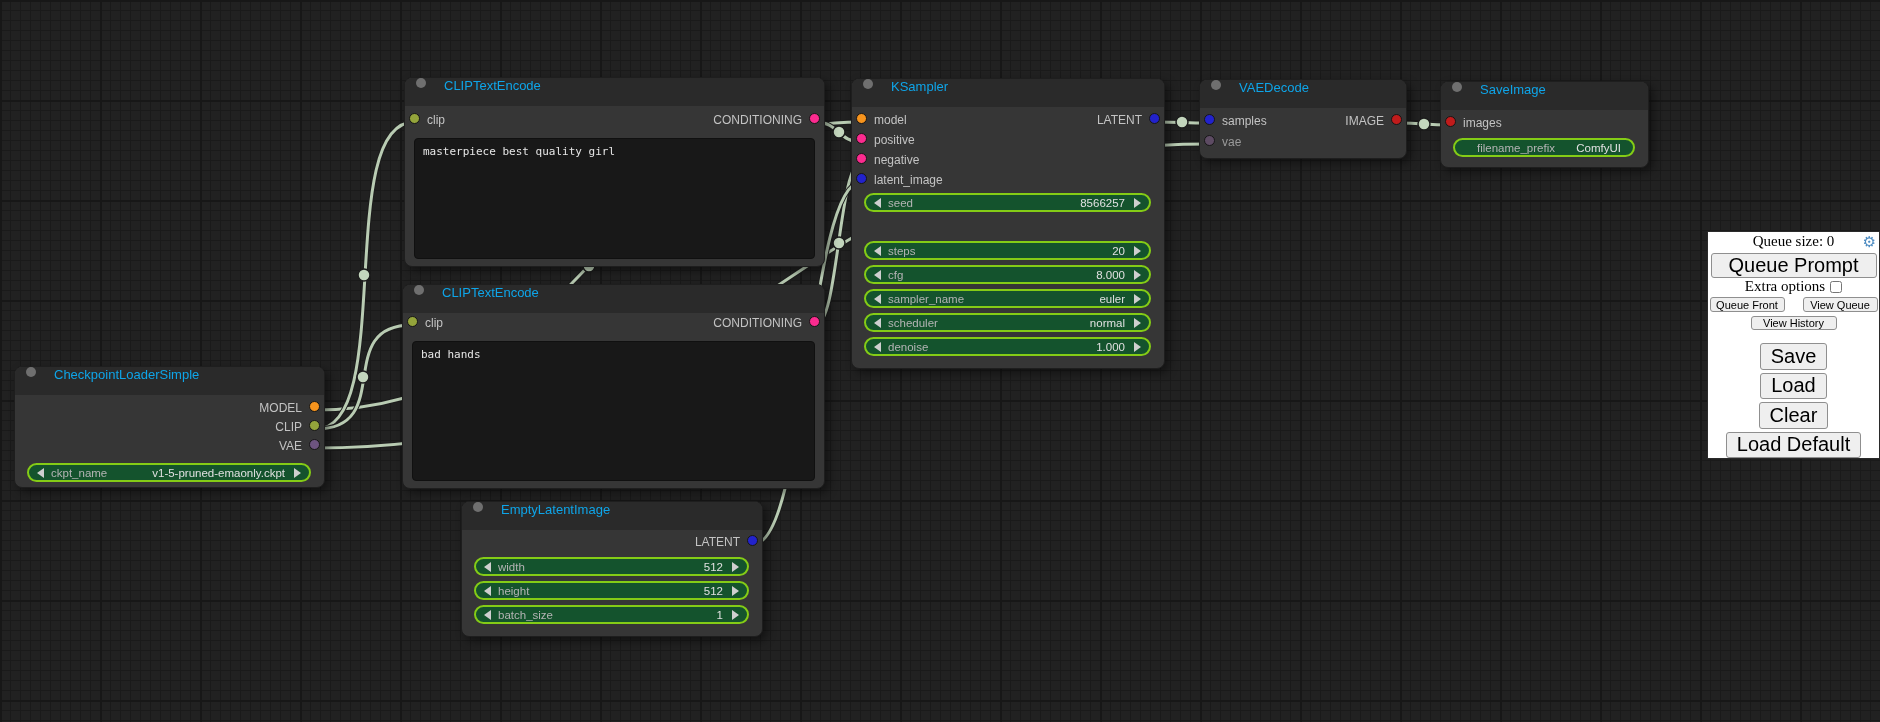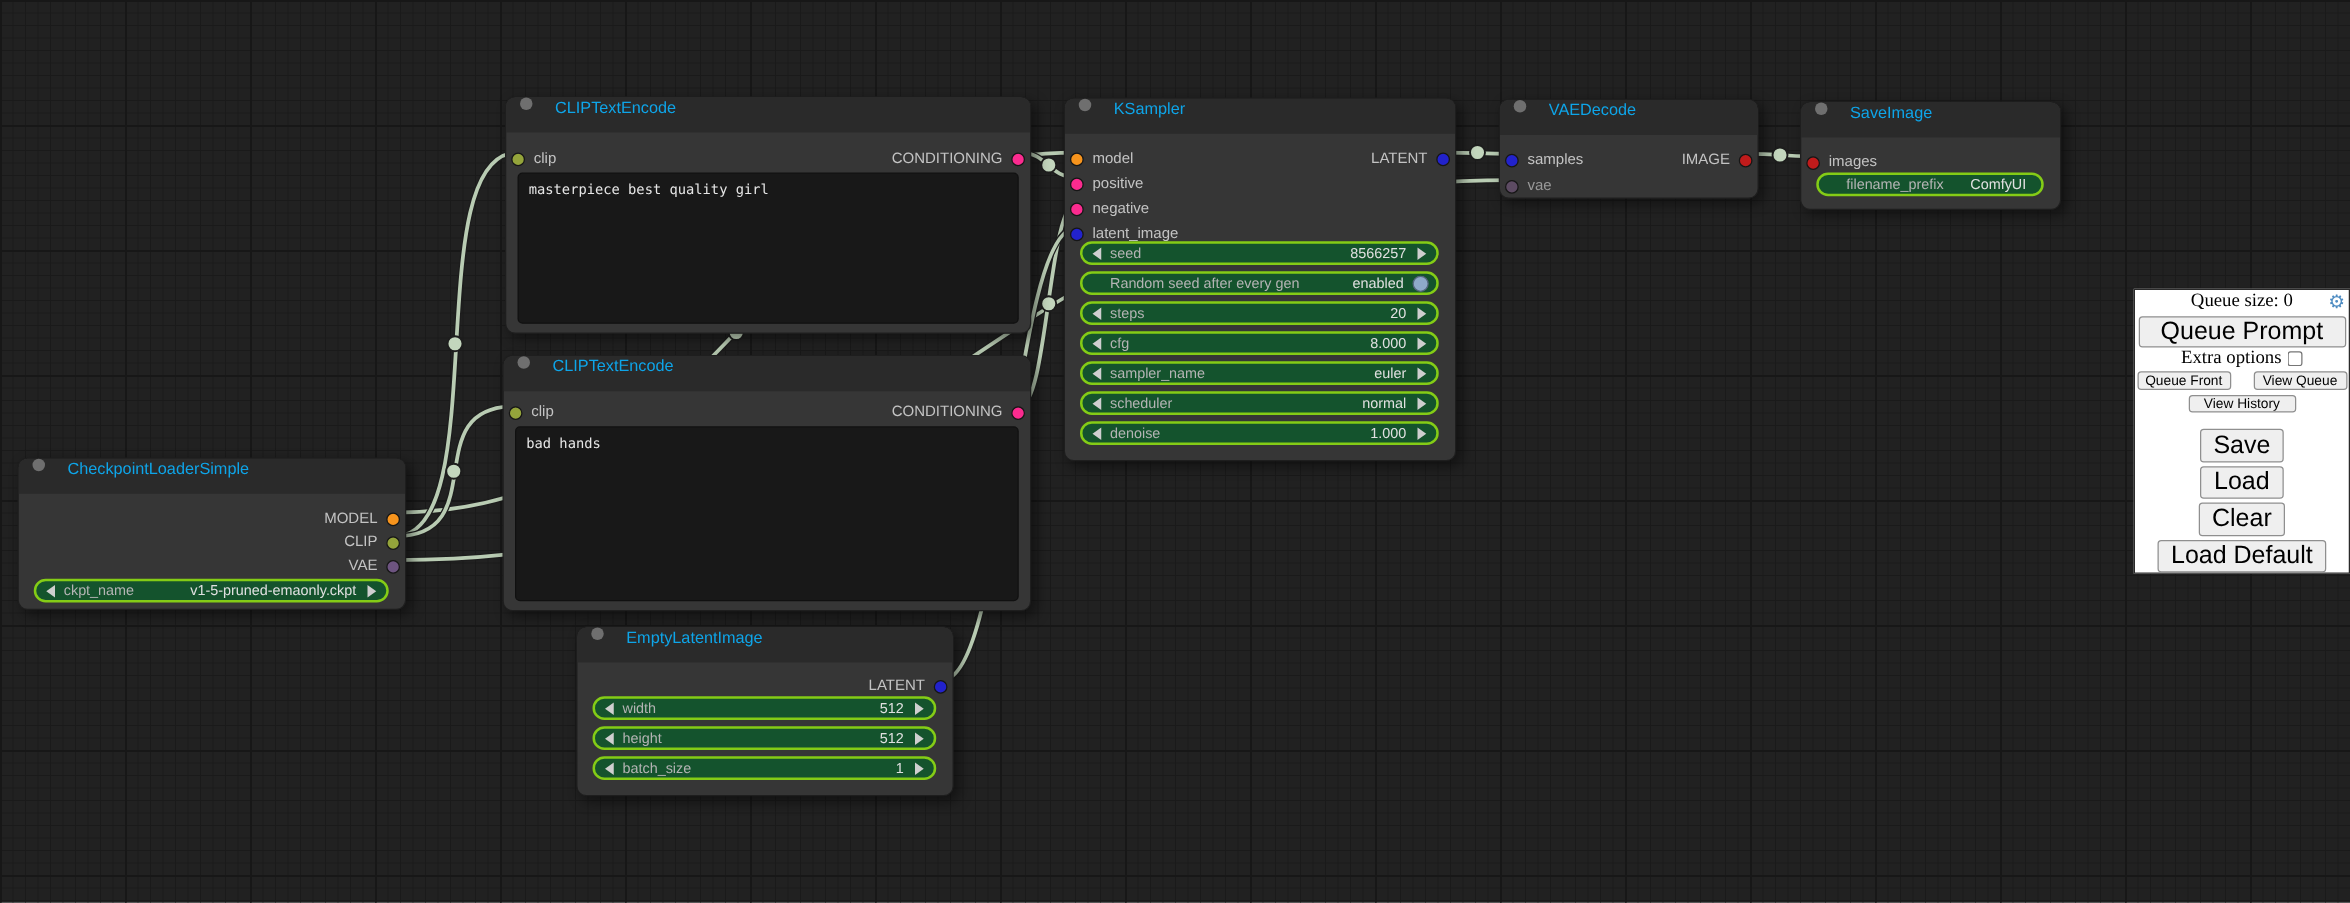--- a/index.html
+++ b/index.html
@@ -12,21 +12,21 @@
       linear-gradient(90deg,#1a1a1a 1px, transparent 1px);
     background-size:100px 100px,100px 100px,10px 10px,10px 10px;}
   svg.wires{position:absolute;left:0;top:0;z-index:1;}
   .wire-under{fill:none;stroke:#1d1d1d;stroke-width:5;}
   .wire{fill:none;stroke:#b9ccb3;stroke-width:3;}
   .node{position:absolute;z-index:2;background:#363636;border:1px solid #1e1e1e;
     border-radius:8px;box-shadow:4px 4px 10px rgba(0,0,0,.45);box-sizing:border-box;}
   .node-title{height:28px;background:#2a2a2a;border-radius:7px 7px 0 0;display:flex;
     gap:18px;padding-left:11px;font-size:13px;color:#0ea5e9;}
   .tdot{width:10px;height:10px;border-radius:50%;background:#6f6f6f;flex:0 0 auto;}
-  .prow{position:absolute;height:20px;display:flex;align-items:flex-end;gap:7px;
+  .prow{position:absolute;height:20px;display:flex;align-items:flex-start;gap:7px;
     font-size:12px;color:#c3c3c3;}
   .prow.in{left:4px;}
   .prow.out{right:4px;flex-direction:row-reverse;}
   .pdot{width:11px;height:11px;border-radius:50%;border:1.5px solid #161616;
     box-sizing:border-box;flex:0 0 auto;}
   .dim{color:#9a9a9a;}
   .ta{position:absolute;left:9px;right:9px;background:#181818;border:1px solid #101010;
     border-radius:4px;color:#e6e6e6;font:11px "DejaVu Sans Mono",monospace;
     padding:6px 8px;white-space:pre-wrap;box-sizing:border-box;}
   .widget{position:absolute;left:12px;right:13px;height:19px;background:#14532d;
@@ -201,25 +201,20 @@
     <div class="prow out" style="top:34px">
       <span class="pdot c-latent"></span>
       <span>LATENT</span>
     </div>
     <div class="widget" style="top:114px">
       <span class="arr-l"></span>
       <span class="wlabel">seed</span>
       <span class="wvalue">8566257</span>
       <span class="arr-r"></span>
     </div>
-    <div class="widget" style="top:138px">
-      <span class="wlabel">Random seed after every gen</span>
-      <span class="wvalue tog">enabled</span>
-      <span class="toggle"></span>
-    </div>
     <div class="widget" style="top:162px">
       <span class="arr-l"></span>
       <span class="wlabel">steps</span>
       <span class="wvalue">20</span>
       <span class="arr-r"></span>
     </div>
     <div class="widget" style="top:186px">
       <span class="arr-l"></span>
       <span class="wlabel">cfg</span>
       <span class="wvalue">8.000</span>

